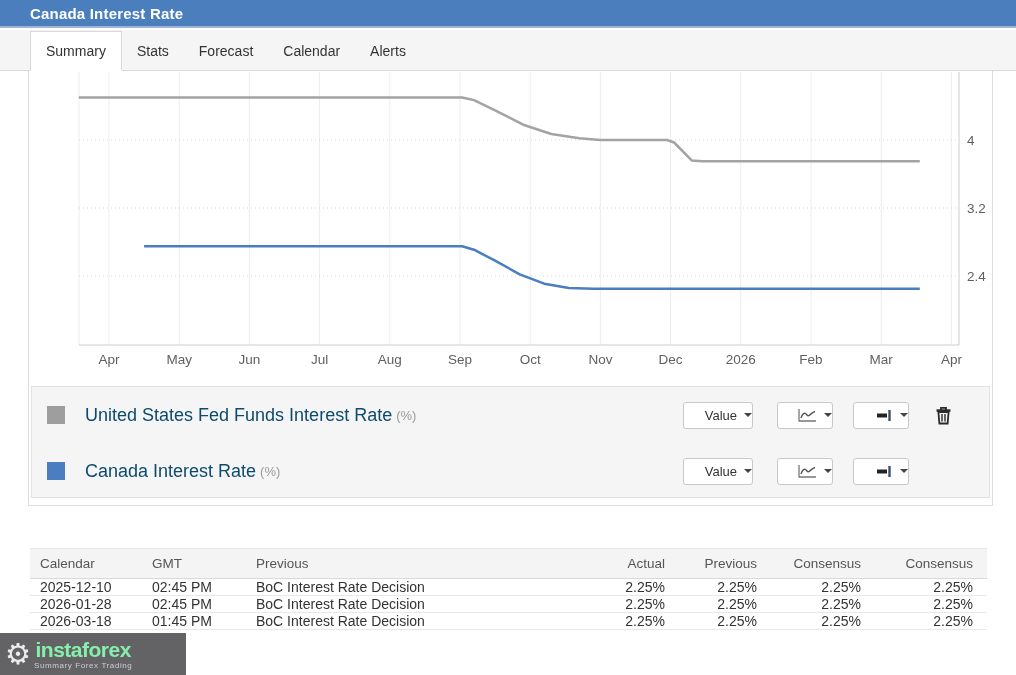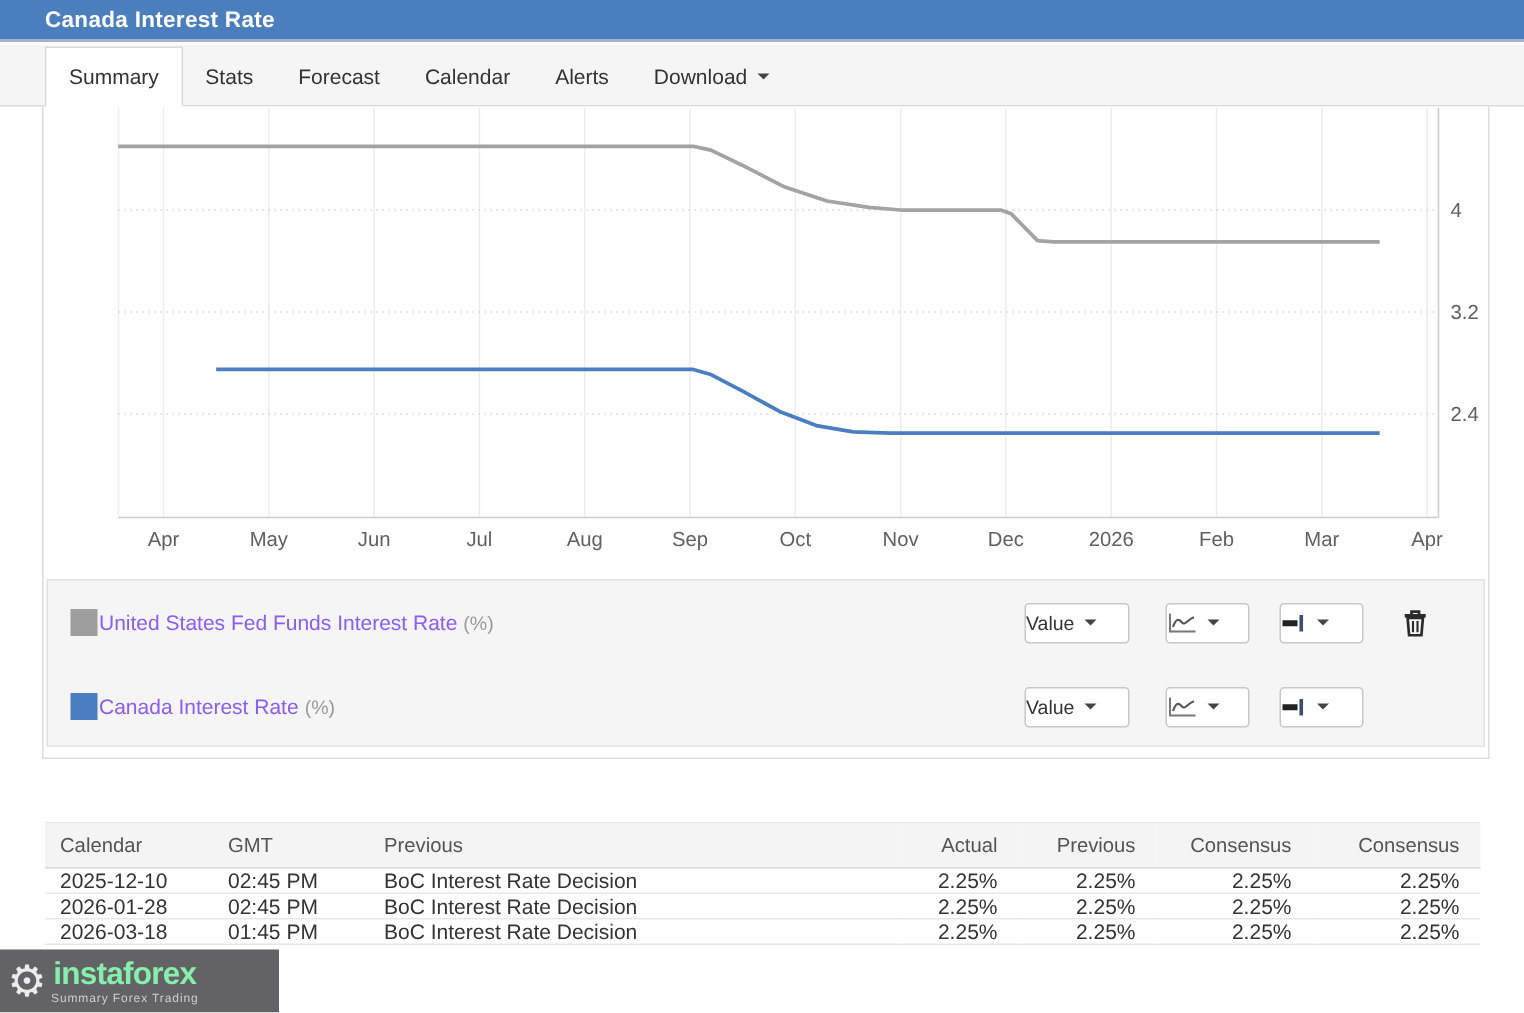--- a/index.html
+++ b/index.html
@@ -29,24 +29,24 @@
   
   .panel { position:absolute; left:28px; top:71px; width:965px; height:435px;
            background:#fff; border:1px solid #ddd; border-top:none; }
   .chart-wrap { position:relative; width:963px; height:304px; }
   .chart-wrap svg { display:block; }
 
   .legendbox { position:absolute; left:2px; top:315px; width:959px; height:112px;
                background:#f5f5f6; border:1px solid #e2e2e2; }
   .legend-row { display:flex; align-items:center; height:56px; padding:0 20px 0 15px; }
   .swatch { width:18px; height:18px; flex:0 0 18px; }
-  .legend-label { margin-left:1px; font-size:14px; color:#8b5cf6; }
+  .legend-label { margin-left:20px; font-size:18px; color:#0c4a6e; }
   .legend-unit { font-size:13px; color:#9a9a9a; margin-left:4px; }
 
-  .btn { display:inline-flex; align-items:center; justify-content:flex-start; gap:7px;
+  .btn { display:inline-flex; align-items:center; justify-content:flex-end; gap:7px;
          height:27px; background:#fff; border:1px solid #c8c8c8; border-radius:3px;
          font-size:13px; color:#333; cursor:pointer; }
   .btn-value { width:70px; margin-left:auto; }
   .btn-charttype { width:56px; margin-left:24px; }
   .btn-extend { width:56px; margin-left:20px; }
   .trash-slot { width:52px; margin-left:8px; display:flex; justify-content:center; }
   .trash-btn { background:none; border:none; cursor:pointer; padding:0; line-height:0; }
 
   
   .caltable { position:absolute; left:30px; top:548px; width:957px;
@@ -90,24 +90,20 @@
       <span>Stats</span>
     </div>
     <div class="tab">
       <span>Forecast</span>
     </div>
     <div class="tab">
       <span>Calendar</span>
     </div>
     <div class="tab">
       <span>Alerts</span>
-    </div>
-    <div class="tab">
-      <span>Download</span>
-      <span class="caret"></span>
     </div>
   </nav>
 
   <section class="panel">
     <div class="chart-wrap">
       <svg id="chart-svg" width="963" height="304">
           <line x1="50" y1="1" x2="50" y2="274" stroke="#ededed" stroke-width="1"></line>
           <line x1="80" y1="1" x2="80" y2="274" stroke="#ededed" stroke-width="1"></line>
           <line x1="150.2" y1="1" x2="150.2" y2="274" stroke="#ededed" stroke-width="1"></line>
           <line x1="220.4" y1="1" x2="220.4" y2="274" stroke="#ededed" stroke-width="1"></line>

